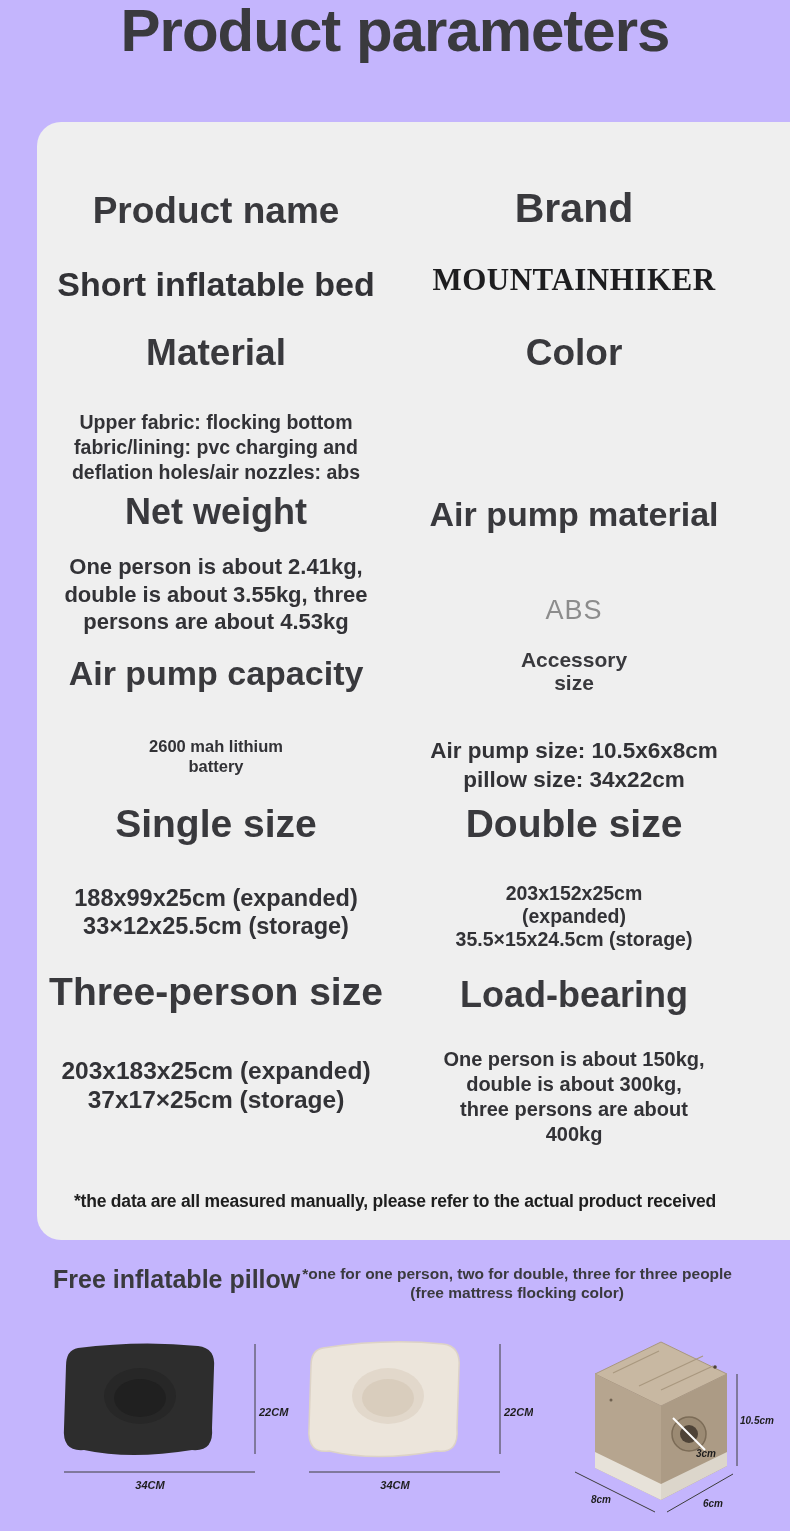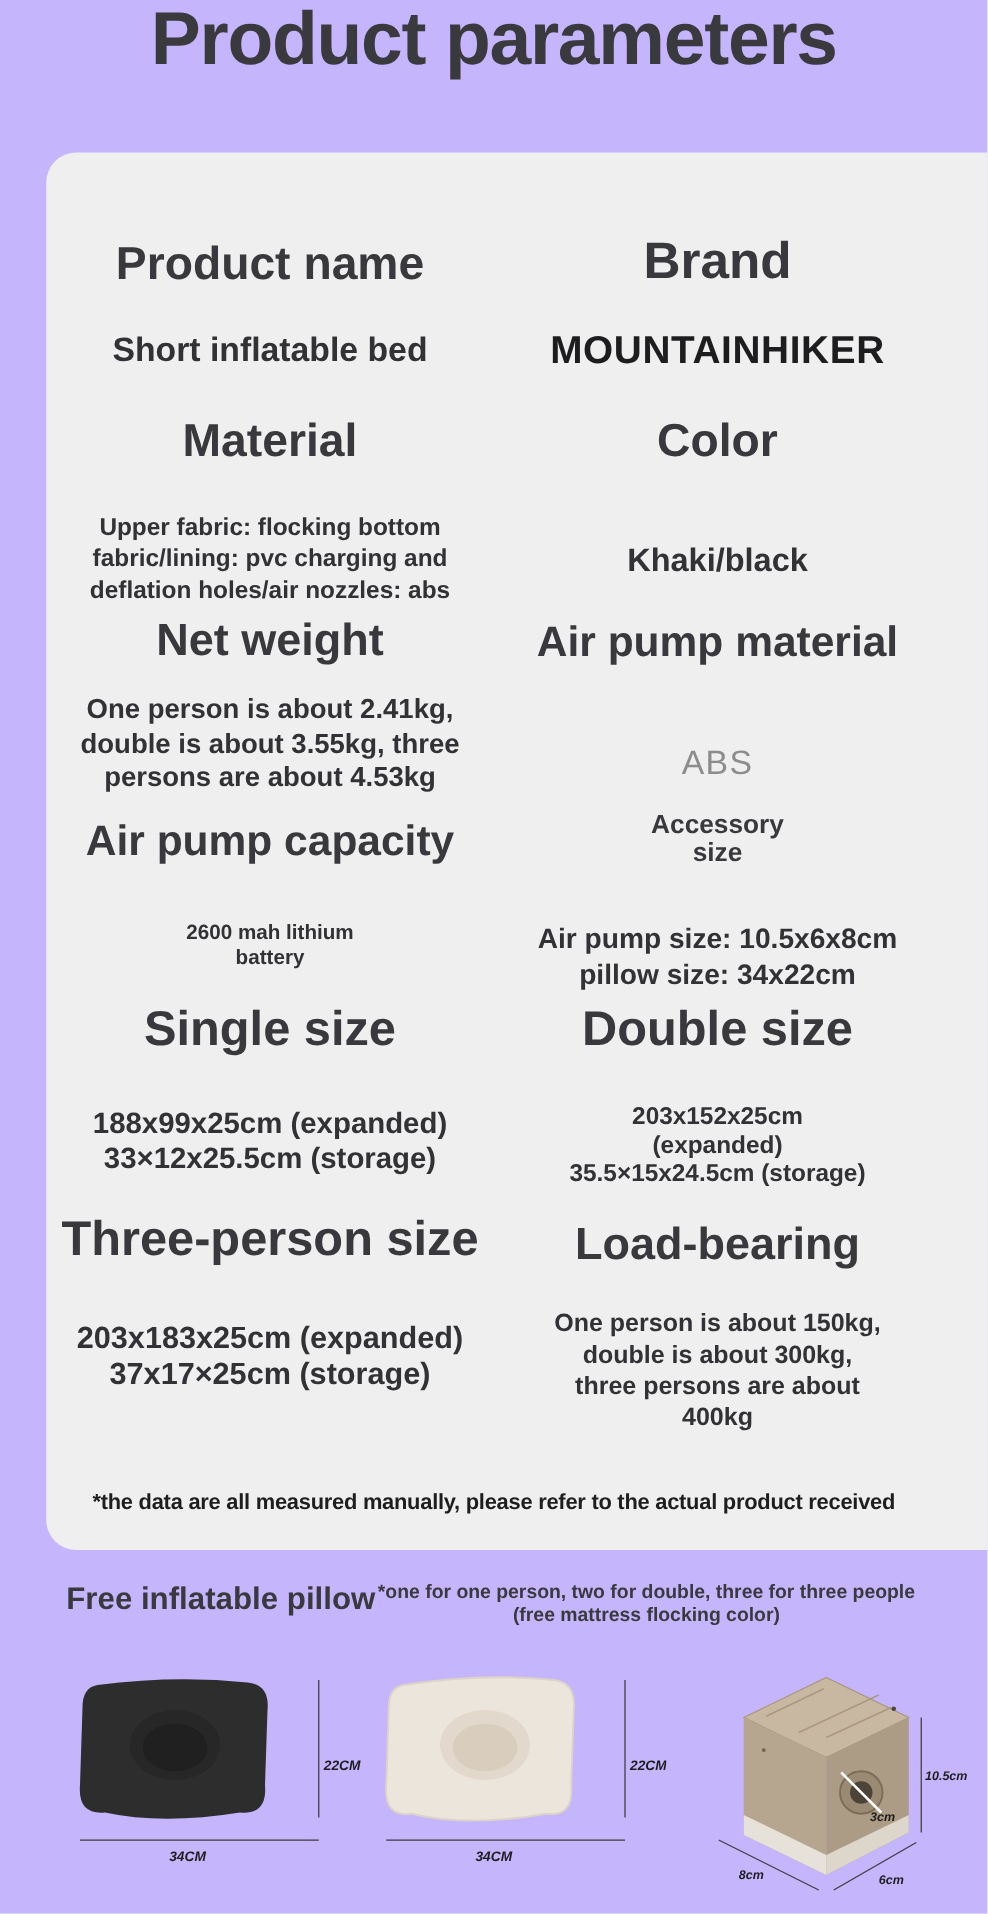--- a/index.html
+++ b/index.html
@@ -14,23 +14,23 @@
   .card{
     position:absolute;left:37px;top:122px;width:788px;height:1118px;
     background:#efefef;border-radius:24px;
   }
   .spec{position:absolute;text-align:center;white-space:pre-line;}
   .col-left{left:0;width:358px;}
   .col-right{left:358px;width:358px;}
   .spec h2{margin:0;font-weight:700;color:#39393d;line-height:1.12;white-space:pre-line;}
   .spec p{margin:0;font-weight:700;color:#323236;white-space:pre-line;}
 
-  .s0{top:50px;}  .s0 h2{font-size:37px;} .s0 p{font-size:27px;margin-top:16px;}
+  .s0{top:50px;}  .s0 h2{font-size:37px;} .s0 p{font-size:34px;margin-top:16px;}
   .s1{top:46px;}  .s1 h2{font-size:41px;}
-  .s1 p{font-family:Liberation Sans, sans-serif;font-size:31px;letter-spacing:.5px;margin-top:12px;color:#1d1d1f;}
+  .s1 p{font-family:Liberation Serif, serif;font-size:31px;letter-spacing:.5px;margin-top:12px;color:#1d1d1f;}
   .s2{top:192px;} .s2 h2{font-size:37px;} .s2 p{font-size:19.5px;line-height:25px;margin-top:19px;}
   .s3{top:192px;} .s3 h2{font-size:37px;} .s3 p{font-size:26px;margin-top:42px;}
   .s4{top:352px;} .s4 h2{font-size:36px;} .s4 p{font-size:22px;line-height:27.5px;margin-top:3px;}
   .s5{top:355px;} .s5 h2{font-size:34px;}
   .s5 p{font-size:27px;font-weight:300;color:#8c8c8c;letter-spacing:1px;margin-top:44px;}
   .s6{top:514px;} .s6 h2{font-size:34px;} .s6 p{font-size:16.5px;line-height:20px;margin-top:26px;}
   .s7{top:508px;} .s7 h2{font-size:21px;line-height:23px;} .s7 p{font-size:22.5px;line-height:29px;margin-top:24px;}
   .s8{top:662px;} .s8 h2{font-size:39px;} .s8 p{font-size:23.5px;line-height:28px;margin-top:20px;}
   .s9{top:662px;} .s9 h2{font-size:39px;} .s9 p{font-size:19.5px;line-height:23px;margin-top:18px;}
   .s10{top:830px;} .s10 h2{font-size:39px;} .s10 p{font-size:24.5px;line-height:29px;margin-top:24px;}
@@ -75,21 +75,20 @@
 
     <section class="spec s2 col-left">
       <h2>Material</h2>
       <p>Upper fabric: flocking bottom
 fabric/lining: pvc charging and
 deflation holes/air nozzles: abs</p>
     </section>
 
     <section class="spec s3 col-right">
       <h2>Color</h2>
-      <p>Khaki/black</p>
     </section>
 
     <section class="spec s4 col-left">
       <h2>Net weight</h2>
       <p>One person is about 2.41kg,
 double is about 3.55kg, three
 persons are about 4.53kg</p>
     </section>
 
     <section class="spec s5 col-right">

